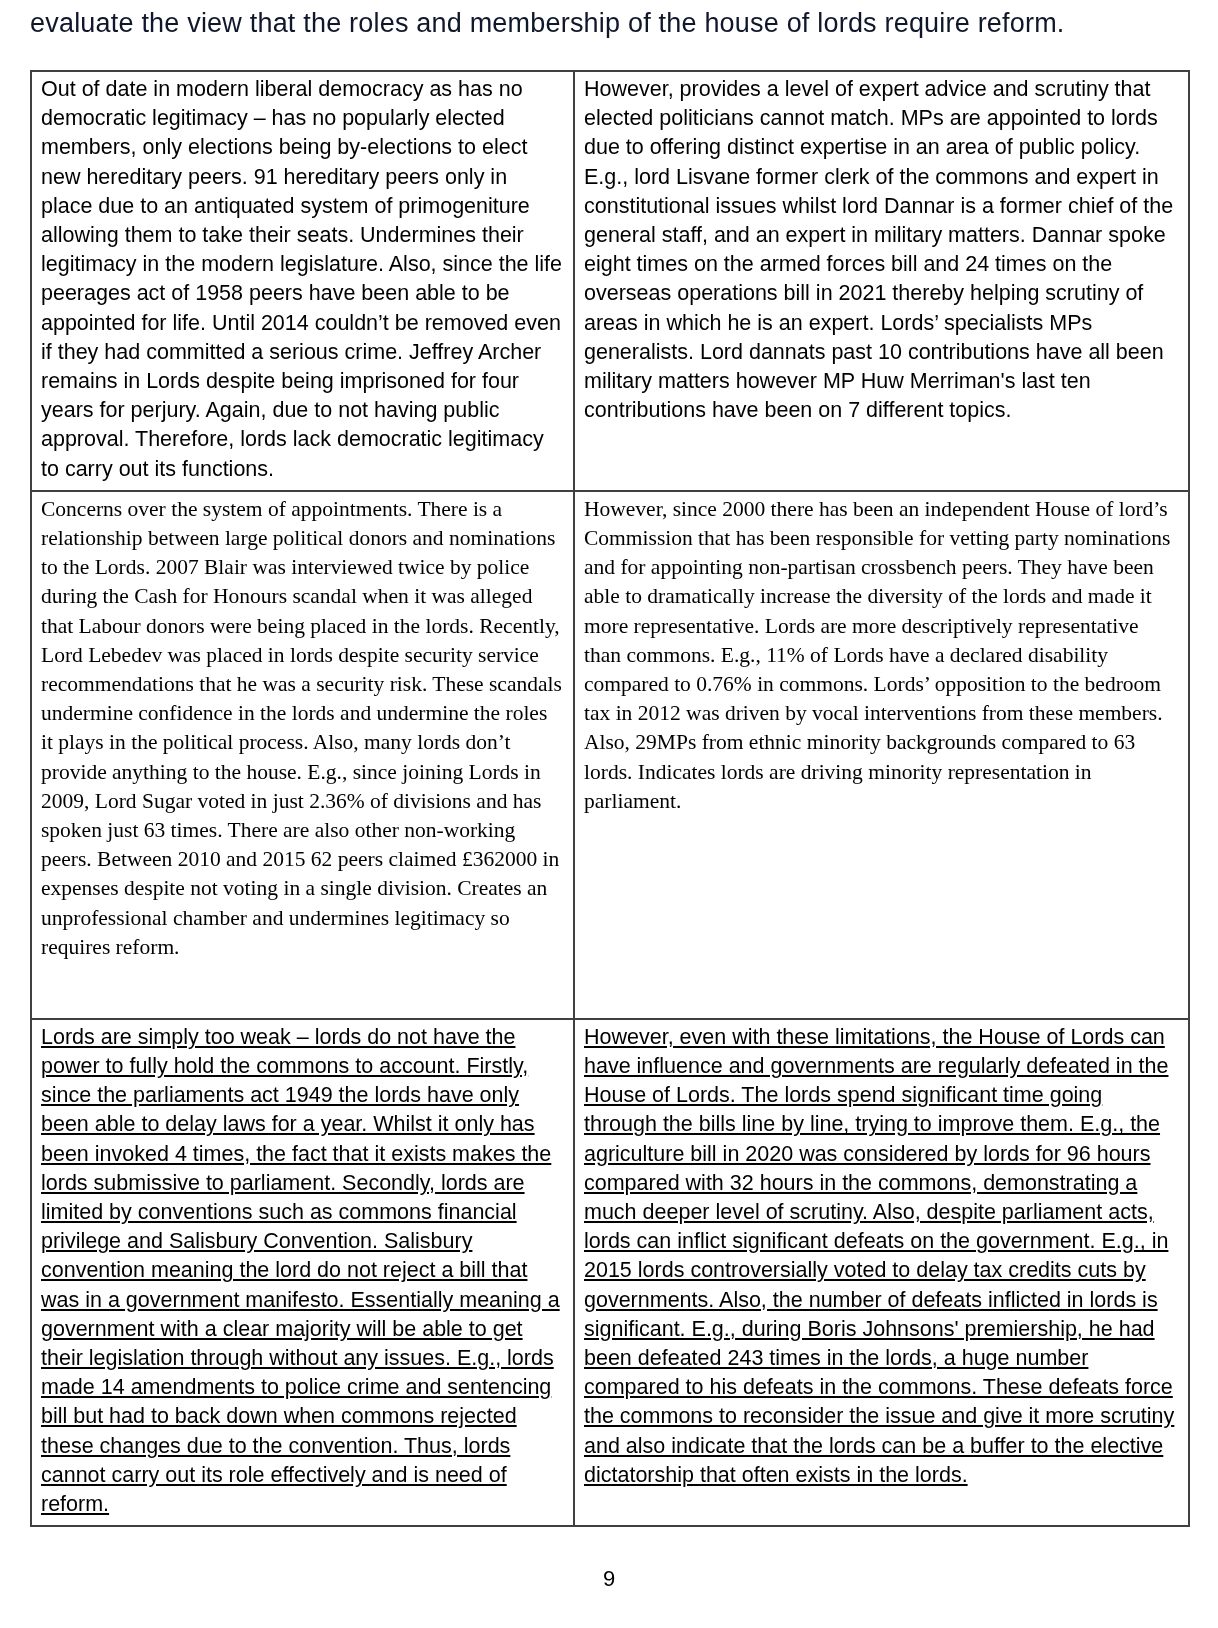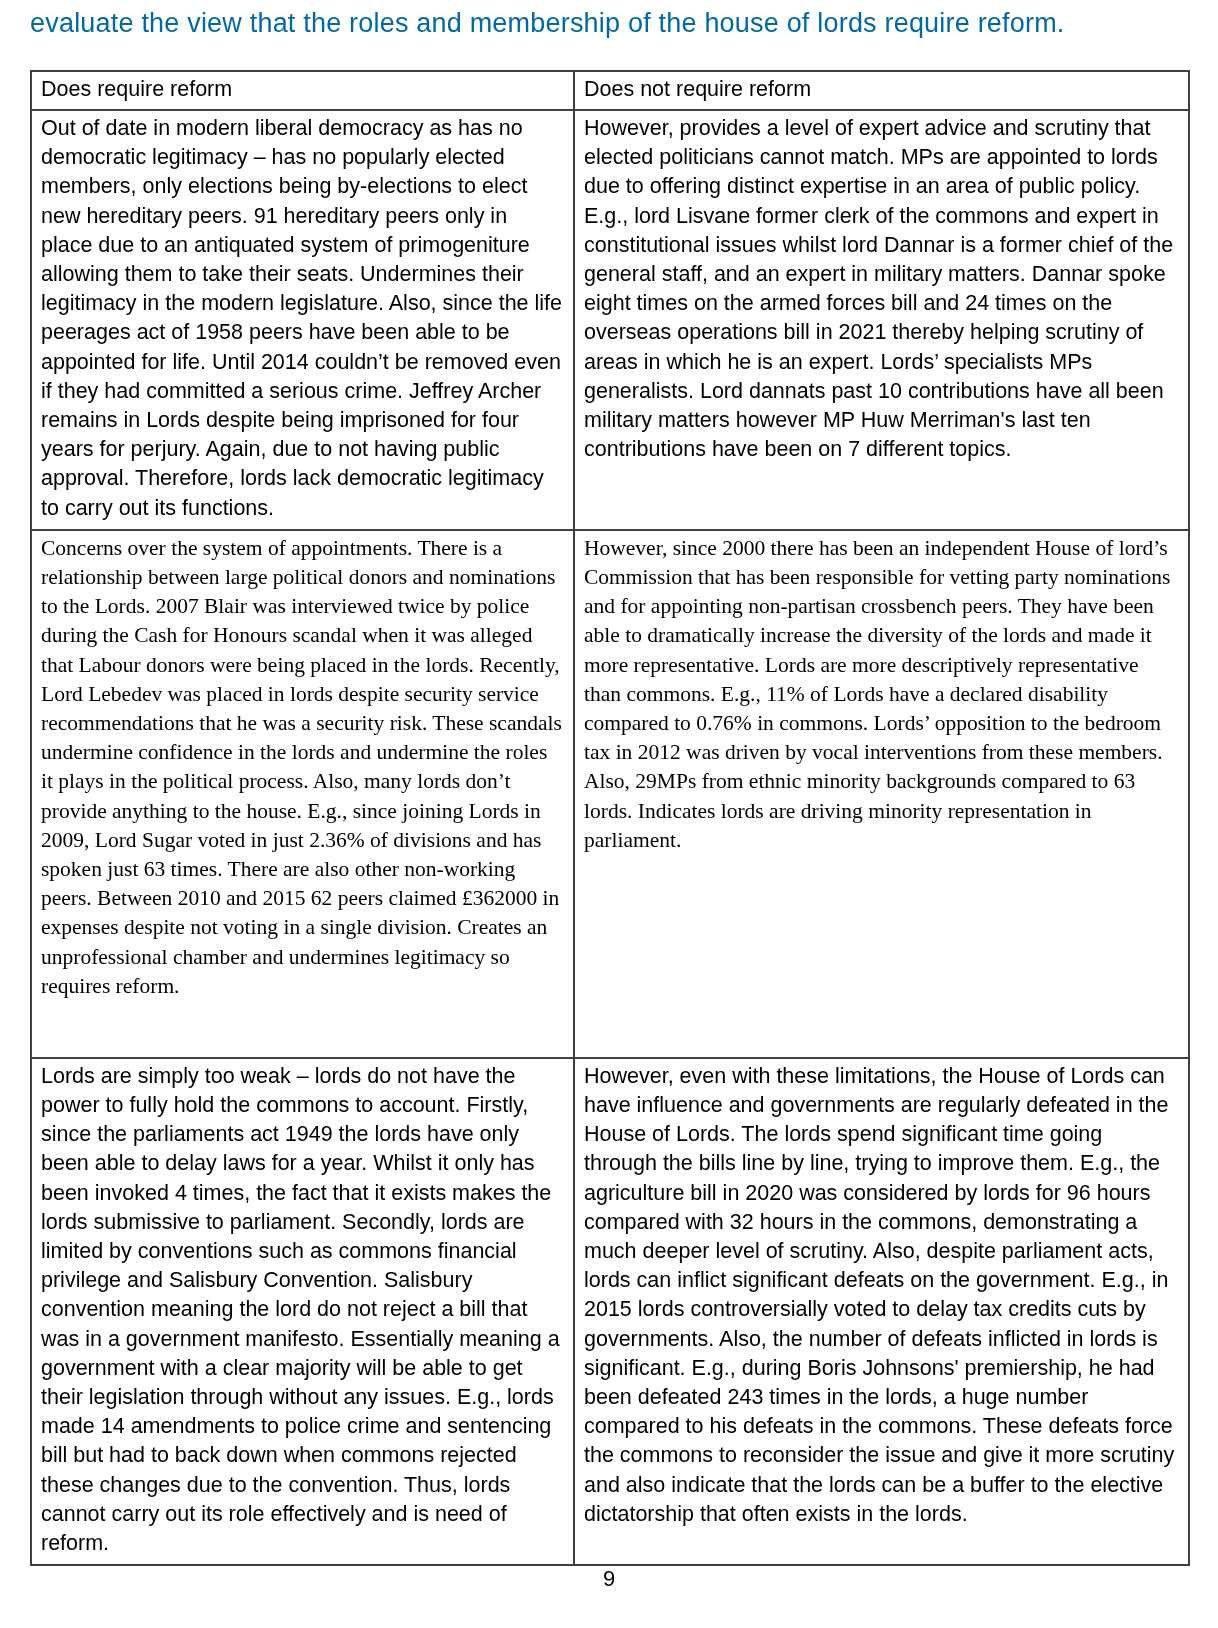--- a/index.html
+++ b/index.html
@@ -11,21 +11,21 @@
     color: #000000;
     position: relative;
   }
   .doc-title {
     position: absolute;
     top: 8px;
     left: 30px;
     width: 1158px;
     font-size: 27px;
     font-weight: 400;
-    color: #0369a1;
+    color: #0f172a;
     letter-spacing: 0.2px;
   }
   table.args-table {
     position: absolute;
     top: 70px;
     left: 30px;
     width: 1158px;
     border-collapse: collapse;
     table-layout: fixed;
   }
@@ -40,21 +40,21 @@
     font-weight: 400;
     line-height: 29.2px;
   }
   table.args-table th {
     height: 36px;
     line-height: 27px;
     padding-top: 4px;
   }
   td.cell-r1 { height: 418px; border-radius: 26px; }
   td.cell-r2 { height: 528px; font-family: Liberation Serif, serif; }
-  td.cell-r3 { height: 506px; }
+  td.cell-r3 { height: 506px; text-decoration: underline; }
   td.small-text {
     font-size: 19px;
     line-height: 25.9px;
   }
   .page-number {
     position: absolute;
     top: 1566px;
     left: 0;
     width: 1218px;
     text-align: center;
@@ -66,24 +66,20 @@
 
 <div class="doc-title">evaluate the view that the roles and membership of the house of lords require reform.</div>
 
 <table class="args-table">
   <colgroup>
     <col class="left-col">
     <col class="right-col">
   </colgroup>
   <tbody>
     <tr>
-      <th>Does require reform</th>
-      <th>Does not require reform</th>
-    </tr>
-    <tr>
       <td class="cell-r1">Out of date in modern liberal democracy as has no democratic legitimacy – has no popularly elected members, only elections being by-elections to elect new hereditary peers. 91 hereditary peers only in place due to an antiquated system of primogeniture allowing them to take their seats. Undermines their legitimacy in the modern legislature. Also, since the life peerages act of 1958 peers have been able to be appointed for life. Until 2014 couldn’t be removed even if they had committed a serious crime. Jeffrey Archer remains in Lords despite being imprisoned for four years for perjury. Again, due to not having public approval. Therefore, lords lack democratic legitimacy to carry out its functions.</td>
       <td class="cell-r1">However, provides a level of expert advice and scrutiny that elected politicians cannot match. MPs are appointed to lords due to offering distinct expertise in an area of public policy. E.g., lord Lisvane former clerk of the commons and expert in constitutional issues whilst lord Dannar is a former chief of the general staff, and an expert in military matters. Dannar spoke eight times on the armed forces bill and 24 times on the overseas operations bill in 2021 thereby helping scrutiny of areas in which he is an expert. Lords’ specialists MPs generalists. Lord dannats past 10 contributions have all been military matters however MP Huw Merriman's last ten contributions have been on 7 different topics.</td>
     </tr>
     <tr>
       <td class="cell-r2">Concerns over the system of appointments. There is a relationship between large political donors and nominations to the Lords. 2007 Blair was interviewed twice by police during the Cash for Honours scandal when it was alleged that Labour donors were being placed in the lords. Recently, Lord Lebedev was placed in lords despite security service recommendations that he was a security risk. These scandals undermine confidence in the lords and undermine the roles it plays in the political process. Also, many lords don’t provide anything to the house. E.g., since joining Lords in 2009, Lord Sugar voted in just 2.36% of divisions and has spoken just 63 times. There are also other non-working peers. Between 2010 and 2015 62 peers claimed £362000 in expenses despite not voting in a single division. Creates an unprofessional chamber and undermines legitimacy so requires reform.</td>
       <td class="cell-r2">However, since 2000 there has been an independent House of lord’s Commission that has been responsible for vetting party nominations and for appointing non-partisan crossbench peers. They have been able to dramatically increase the diversity of the lords and made it more representative. Lords are more descriptively representative than commons. E.g., 11% of Lords have a declared disability compared to 0.76% in commons. Lords’ opposition to the bedroom tax in 2012 was driven by vocal interventions from these members. Also, 29MPs from ethnic minority backgrounds compared to 63 lords. Indicates lords are driving minority representation in parliament.</td>
     </tr>
     <tr>
       <td class="cell-r3">Lords are simply too weak – lords do not have the power to fully hold the commons to account. Firstly, since the parliaments act 1949 the lords have only been able to delay laws for a year. Whilst it only has been invoked 4 times, the fact that it exists makes the lords submissive to parliament. Secondly, lords are limited by conventions such as commons financial privilege and Salisbury Convention. Salisbury convention meaning the lord do not reject a bill that was in a government manifesto. Essentially meaning a government with a clear majority will be able to get their legislation through without any issues. E.g., lords made 14 amendments to police crime and sentencing bill but had to back down when commons rejected these changes due to the convention. Thus, lords cannot carry out its role effectively and is need of reform.</td>
       <td class="cell-r3 small-text">However, even with these limitations, the House of Lords can have influence and governments are regularly defeated in the House of Lords. The lords spend significant time going through the bills line by line, trying to improve them. E.g., the agriculture bill in 2020 was considered by lords for 96 hours compared with 32 hours in the commons, demonstrating a much deeper level of scrutiny. Also, despite parliament acts, lords can inflict significant defeats on the government. E.g., in 2015 lords controversially voted to delay tax credits cuts by governments. Also, the number of defeats inflicted in lords is significant. E.g., during Boris Johnsons' premiership, he had been defeated 243 times in the lords, a huge number compared to his defeats in the commons. These defeats force the commons to reconsider the issue and give it more scrutiny and also indicate that the lords can be a buffer to the elective dictatorship that often exists in the lords.</td>

